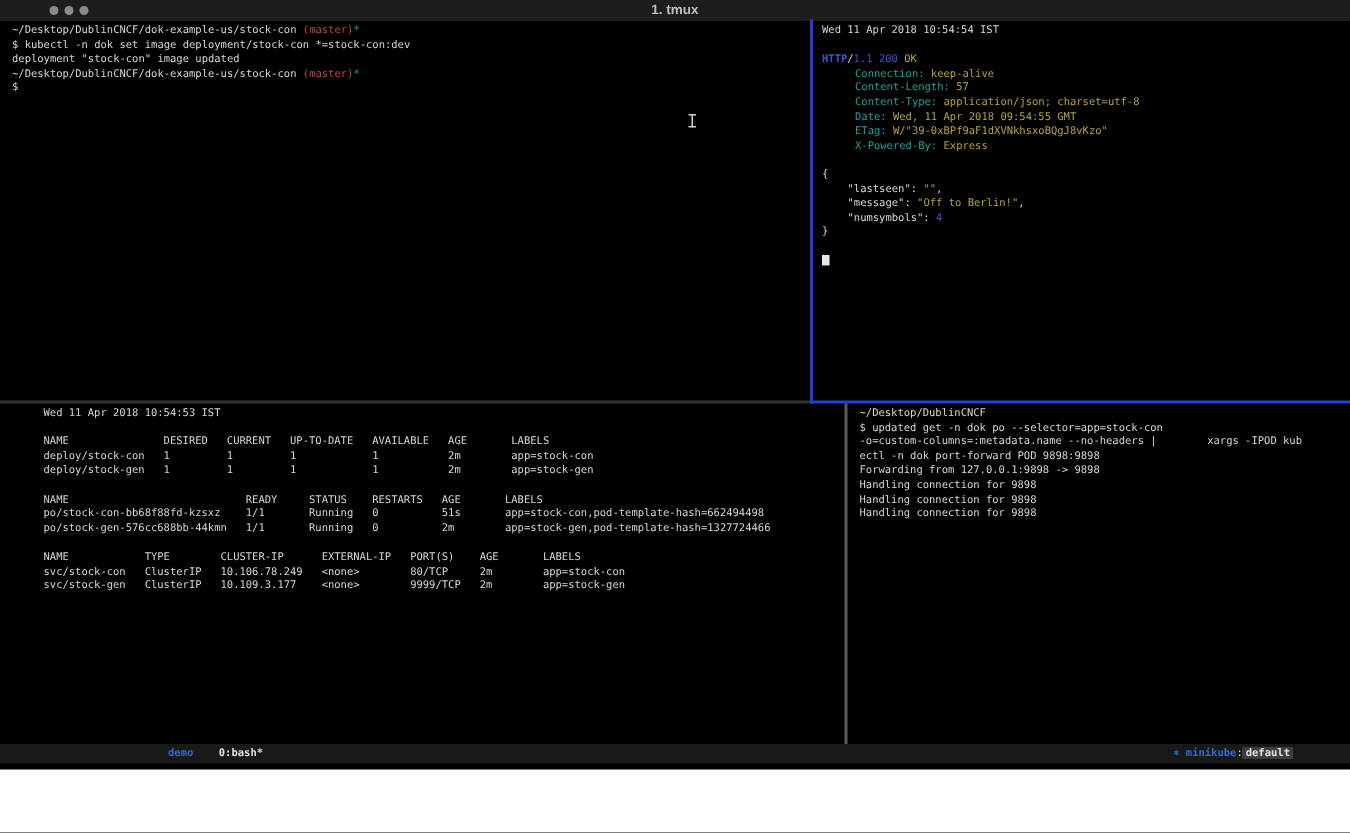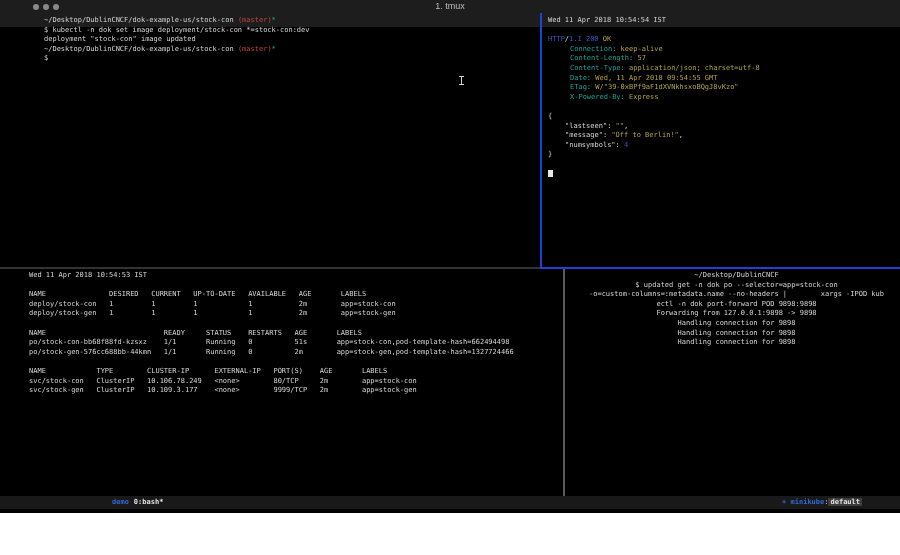--- a/index.html
+++ b/index.html
@@ -1,60 +1,60 @@
 <!DOCTYPE html>
 <html><head>
 <meta charset="utf-8">
 <style>
   * { margin:0; padding:0; box-sizing:border-box; }
   body { width:900px; height:555px; background:#ffffff; font-family:"DejaVu Sans Mono", monospace; overflow:hidden; }
   .window { position:absolute; left:0; top:0; width:900px; height:513px; background:#000000; }
 
   
-  .titlebar { position:absolute; left:0; top:0; width:900px; height:27px; background:#1d1d1d; }
+  .titlebar { position:absolute; left:0; top:0; width:900px; height:14px; background:#1d1d1d;font-weight:bold; }
   .lights { position:absolute; left:33px; top:3.5px; display:flex; gap:4px; }
   .light { width:6px; height:6px; border-radius:50%; background:#8a8a8a; display:inline-block; }
   .title { position:absolute; left:0; top:1px; width:100%; text-align:center; color:#bdbdbd; font-family:"Liberation Sans", sans-serif; font-size:9px; }
 
   
   .pane { position:absolute; font-size:7px; line-height:9.6px; color:#d6d6d6; }
   .line { white-space:pre; height:9.6px; }
-  .pane-tl { left:0; top:13px; width:538px; height:318px; padding:3px 0 0 8px;margin-left:36px; }
+  .pane-tl { left:0; top:13px; width:538px; height:318px; padding:3px 0 0 8px; }
   .pane-tr { left:542px; top:13px; width:358px; height:254px; padding:3px 10px 0 6px; }
   .pane-bl { left:0; top:269px; width:561px; height:227px; padding:2px 0 0 8px;margin-left:21px; }
-  .pane-br { left:566px; top:269px; width:334px; height:227px; padding:2px 0 0 7px;text-align:center; }
+  .pane-br { left:566px; top:269px; width:334px; height:227px; padding:2px 0 0 7px; }
 
   
   .vborder-top { position:absolute; left:540px; top:13px; width:2px; height:256px; background:#2041d8; }
   .hborder-left { position:absolute; left:0; top:267px; width:540px; height:2px; background:#333333; }
   .hborder-right { position:absolute; left:540px; top:267px; width:360px; height:2px; background:#2041d8; }
   .vborder-bottom { position:absolute; left:563px; top:269px; width:1.5px; height:227px; background:#5a5a5a; }
 
   
   .wh { color:#d6d6d6; }
   .red { color:#c0443c; }
   .teal { color:#12a5a5; }
   .blue { color:#3c55cc; }
   .yellow { color:#b3a342; }
   .hteal { color:#1fa198;margin-left:22px; }
-  .bold { font-weight:normal; }
+  .bold { font-weight:bold; }
   .indent { padding-left:17px; }
 
   .cursor-block { display:inline-block; width:5px; height:7px; background:#e8e8e8; vertical-align:baseline; }
 
   
   .ibeam { position:absolute; left:459px; top:76px; width:5px; height:9px; }
   .ibeam:before { content:""; position:absolute; left:2px; top:0; width:1px; height:9px; background:#cfcfcf; }
   .ibeam:after { content:""; position:absolute; left:0; top:0; width:5px; height:1px; background:#cfcfcf; box-shadow:0 8px 0 #cfcfcf; }
 
   
   .statusbar { position:absolute; left:0; top:496px; width:900px; height:13px; background:#191919; font-size:7px; line-height:13px; }
   .sb-left { position:absolute; left:112px; top:0; }
   .sb-session { color:#2e6bd8; font-weight:bold; }
-  .sb-window { color:#e2e2e2; font-weight:bold; margin-left:5px; }
+  .sb-window { color:#e2e2e2; font-weight:bold; margin-left:17px; }
   .sb-right { position:absolute; right:38px; top:0; }
   .sb-kube-icon { color:#2e6bd8; }
   .sb-context { color:#2e6bd8; font-weight:bold; }
   .sb-sep { color:#cfcfcf; }
   .sb-namespace { color:#e2e2e2; background:#3d3d3d; padding:0 2px; font-weight:bold; }
 </style>
 </head>
 <body>
 
 <div class="window">

